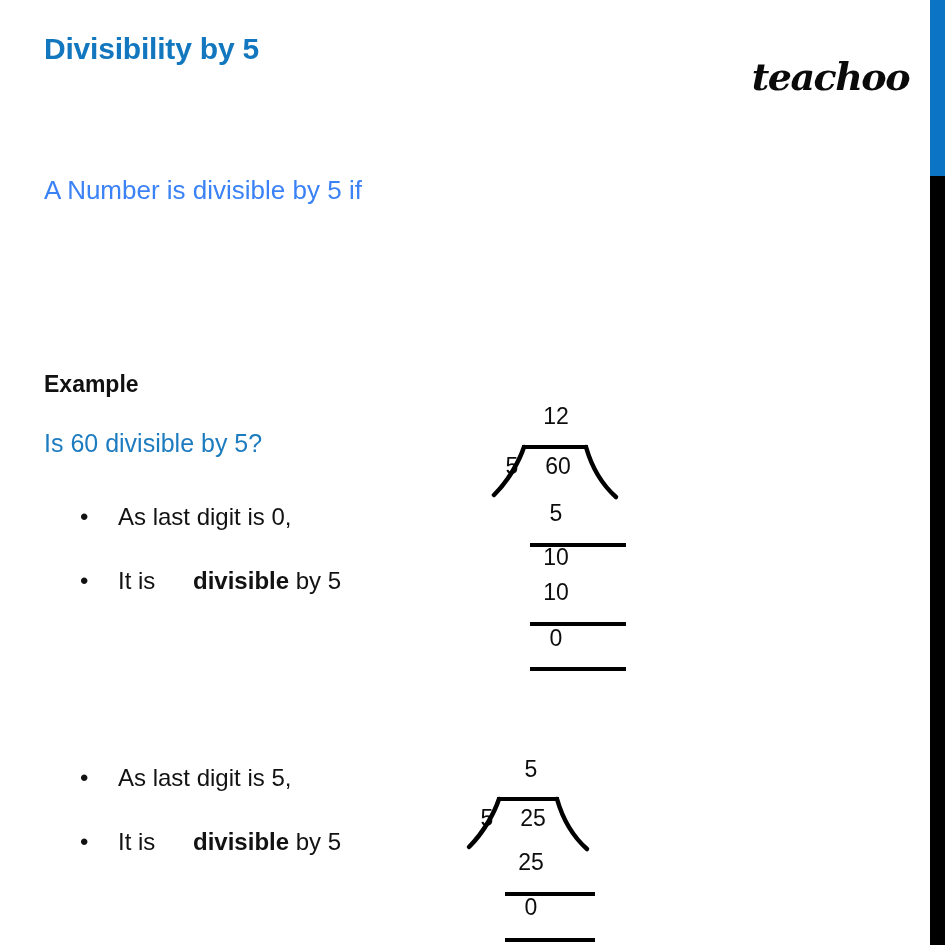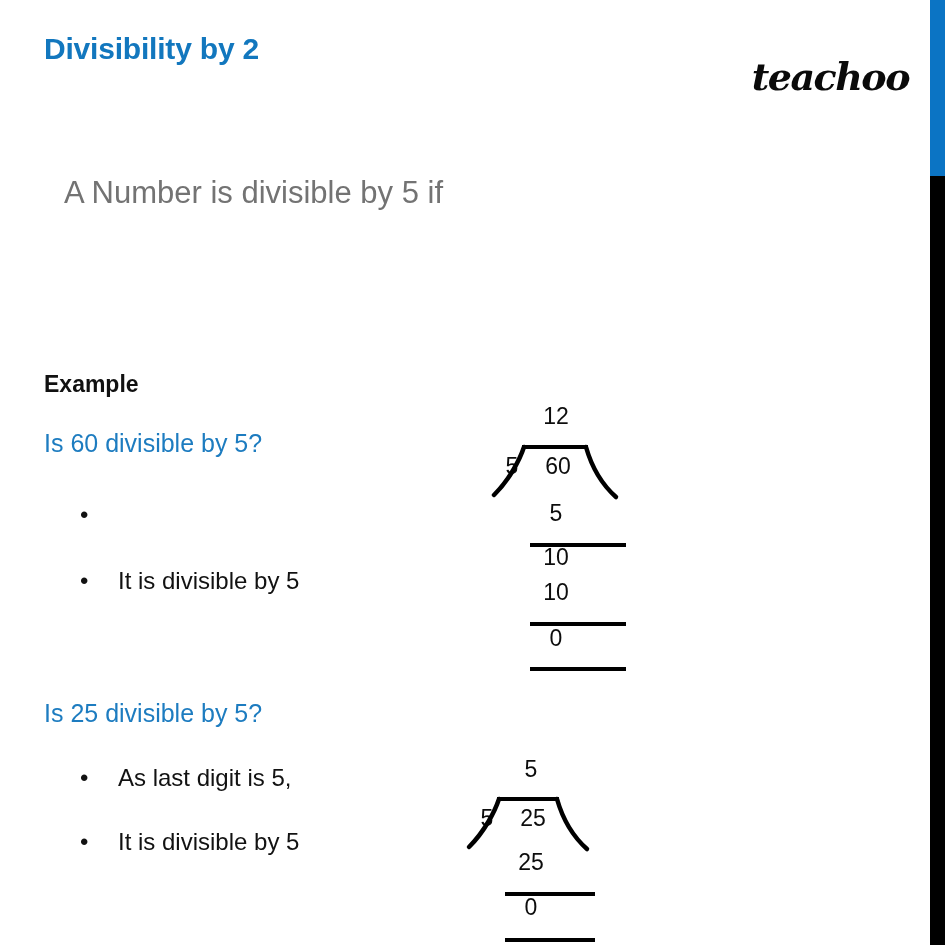--- a/index.html
+++ b/index.html
@@ -57,24 +57,23 @@
     color: #0a0a0a;
     letter-spacing: -1.5px;
     white-space: nowrap;
     margin-top: 36px;
   }
 
   
   .body-line {
     position: absolute;
     left: 44px;
-    font-size: 31px;
-    color: #737373;
-    white-space: nowrap;
-    margin-left: 20px;
+    font-size: 26px;
+    color: #3b82f6;
+    white-space: nowrap;
   }
   #rule-line-1 { top: 175px; }
   #rule-line-2 { top: 241px; }
 
   #example-heading {
     position: absolute;
     left: 44px;
     top: 371px;
     font-size: 23px;
     font-weight: bold;
@@ -100,21 +99,21 @@
     white-space: nowrap;
     display: flex;
     align-items: baseline;
   }
   .bullet-mark {
     display: inline-block;
     width: 38px;
     font-size: 24px;
     line-height: 1;
   }
-  .bullet-text b { font-weight: normal; }
+  .bullet-text b { font-weight: bold; margin-left: 31px; }
   #bullet-1a { top: 503px; }
   #bullet-1b { top: 567px; }
   #bullet-2a { top: 764px; }
   #bullet-2b { top: 828px; }
 
   
   .division {
     position: absolute;
   }
   .div-num {
@@ -158,31 +157,32 @@
   #d2-rule2     { left: 50px;  top: 190px; width: 90px; }
 </style>
 </head>
 <body>
 
 <div id="slide">
 
   <div class="edge-bar" id="edge-blue"></div>
   <div class="edge-bar" id="edge-black"></div>
 
-  <div id="page-title">Divisibility by 2</div>
+  <div id="page-title">Divisibility by 5</div>
   <div id="brand-logo">teachoo</div>
 
   <div class="body-line" id="rule-line-1">A Number is divisible by 5 if</div>
 
   <div id="example-heading">Example</div>
 
   <div class="question" id="question-1">Is 60 divisible by 5?</div>
 
   <div class="bullet-row" id="bullet-1a">
     <span class="bullet-mark">•</span>
+    <span class="bullet-text"><span>As last digit is 0,</span><b></b><span></span></span>
   </div>
 
   <div class="bullet-row" id="bullet-1b">
     <span class="bullet-mark">•</span>
     <span class="bullet-text"><span>It is </span><b>divisible</b><span> by 5</span></span>
   </div>
 
   <div class="division" id="division-1">
     <div class="div-num" id="d1-quotient">12</div>
     <div class="div-num" id="d1-divisor">5</div>
@@ -196,21 +196,20 @@
 
     <div class="div-num" id="d1-sub1">5</div>
     <div class="div-rule" id="d1-rule1"></div>
     <div class="div-num" id="d1-rem1">10</div>
     <div class="div-num" id="d1-sub2">10</div>
     <div class="div-rule" id="d1-rule2"></div>
     <div class="div-num" id="d1-rem2">0</div>
     <div class="div-rule" id="d1-rule3"></div>
   </div>
 
-  <div class="question" id="question-2">Is 25 divisible by 5?</div>
 
   <div class="bullet-row" id="bullet-2a">
     <span class="bullet-mark">•</span>
     <span class="bullet-text"><span>As last digit is 5,</span><b></b><span></span></span>
   </div>
 
   <div class="bullet-row" id="bullet-2b">
     <span class="bullet-mark">•</span>
     <span class="bullet-text"><span>It is </span><b>divisible</b><span> by 5</span></span>
   </div>

